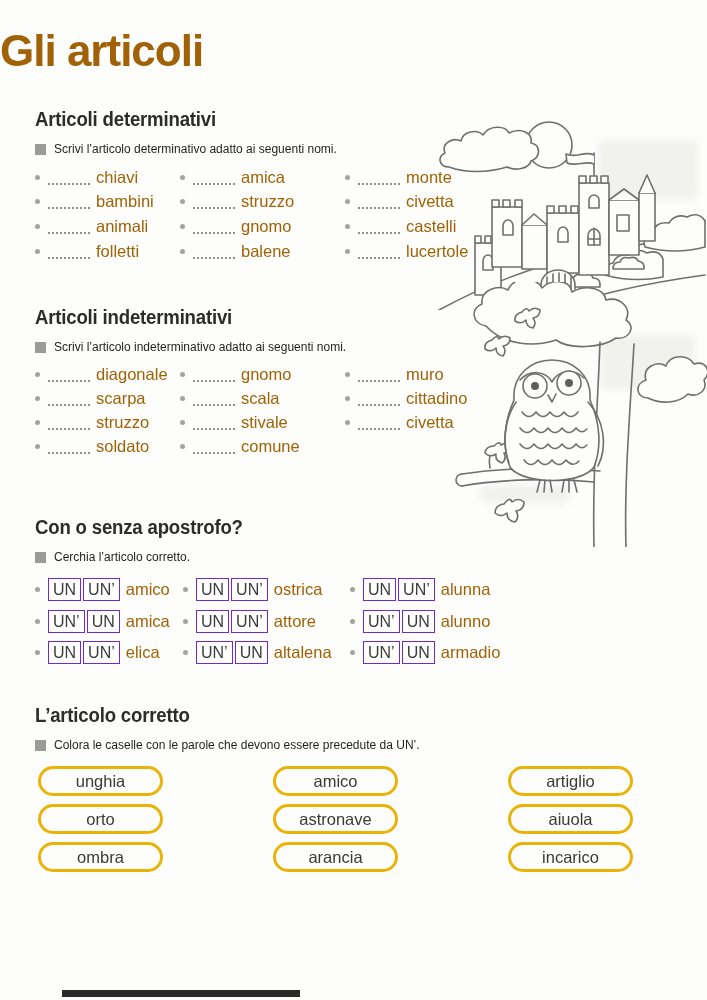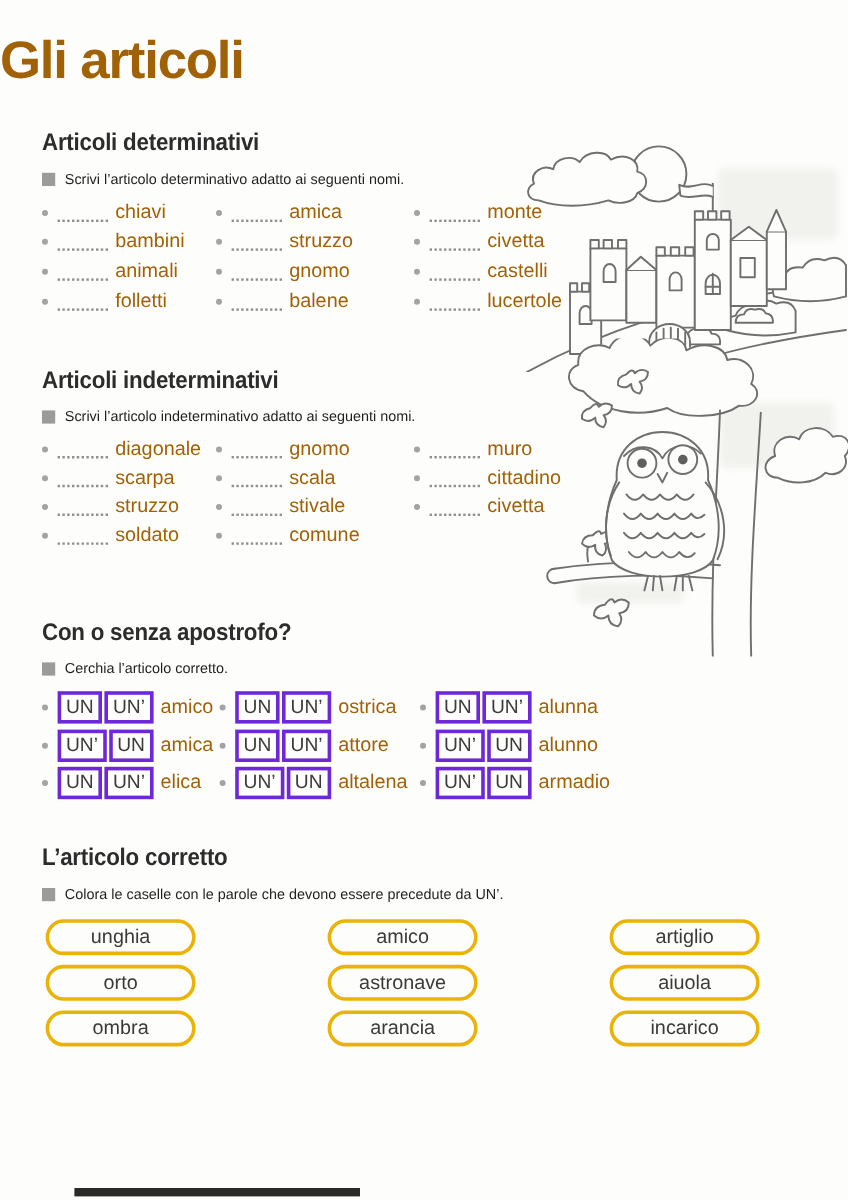--- a/index.html
+++ b/index.html
@@ -52,21 +52,21 @@
 
   .apo-grid{
     display:grid;
     grid-template-columns:148px 167px 160px;
     grid-template-rows:repeat(3,31.5px);
     grid-auto-flow:column;
     margin-top:10px;
   }
   .apo-item{display:flex;align-items:center;}
   .unbox{
-    border:3px solid #6d28d9;
+    border:1px solid #6d28d9;
     background:#fefefd;
     font-size:16px;color:#3c3c3c;
     padding:0 4px;line-height:21px;
     margin-right:2px;
     white-space:nowrap;
   }
   .unbox.second{margin-right:6px;}
 
   .pill-grid{
     position:absolute;left:38px;top:766px;

